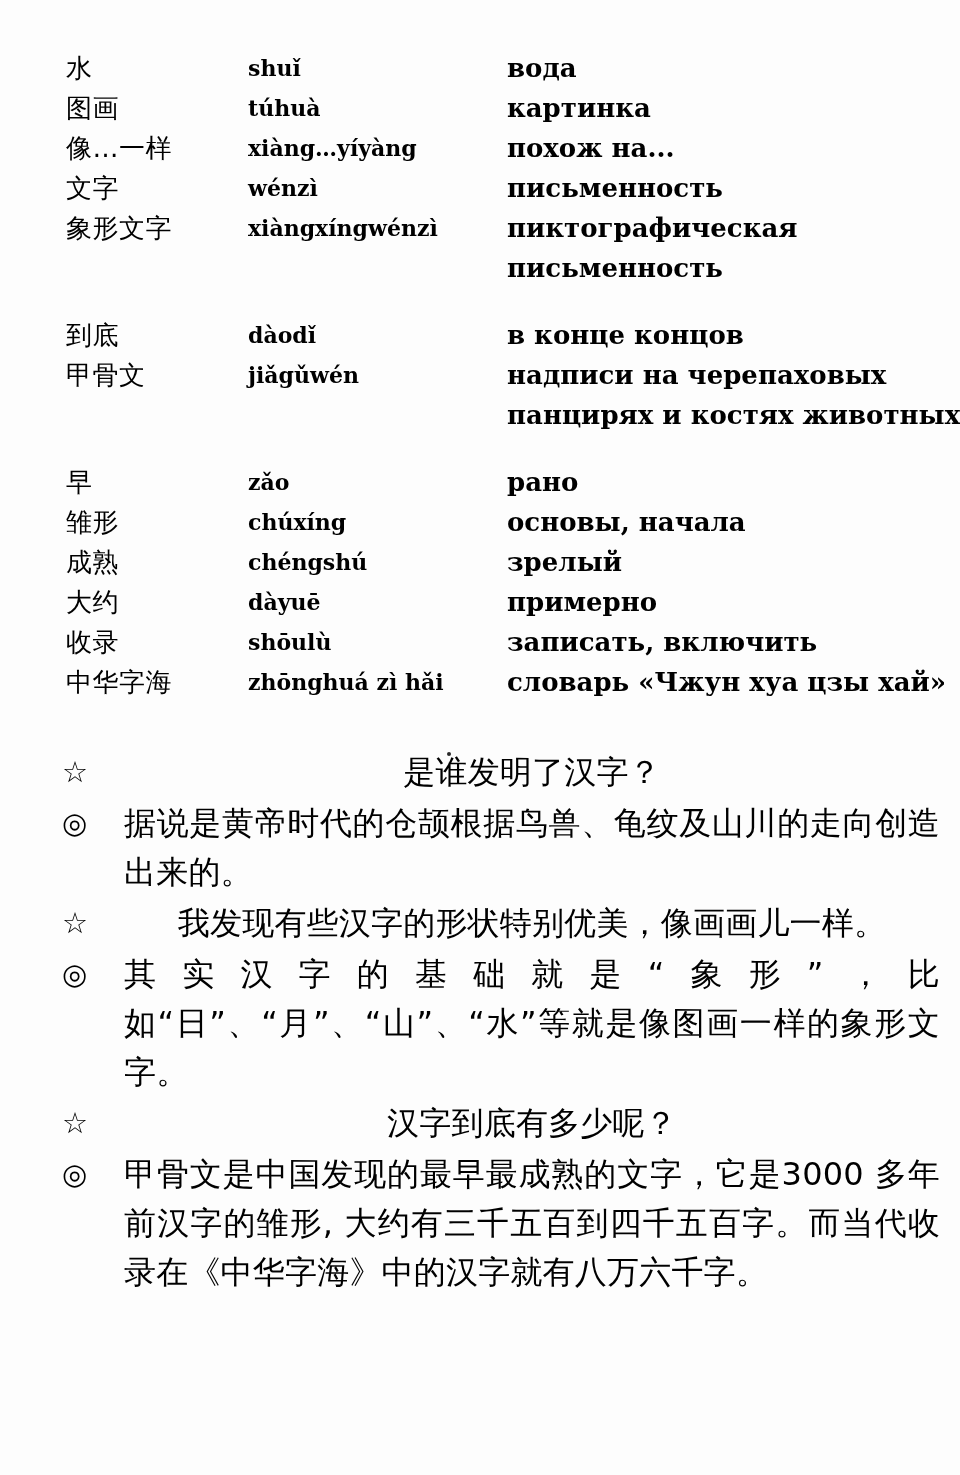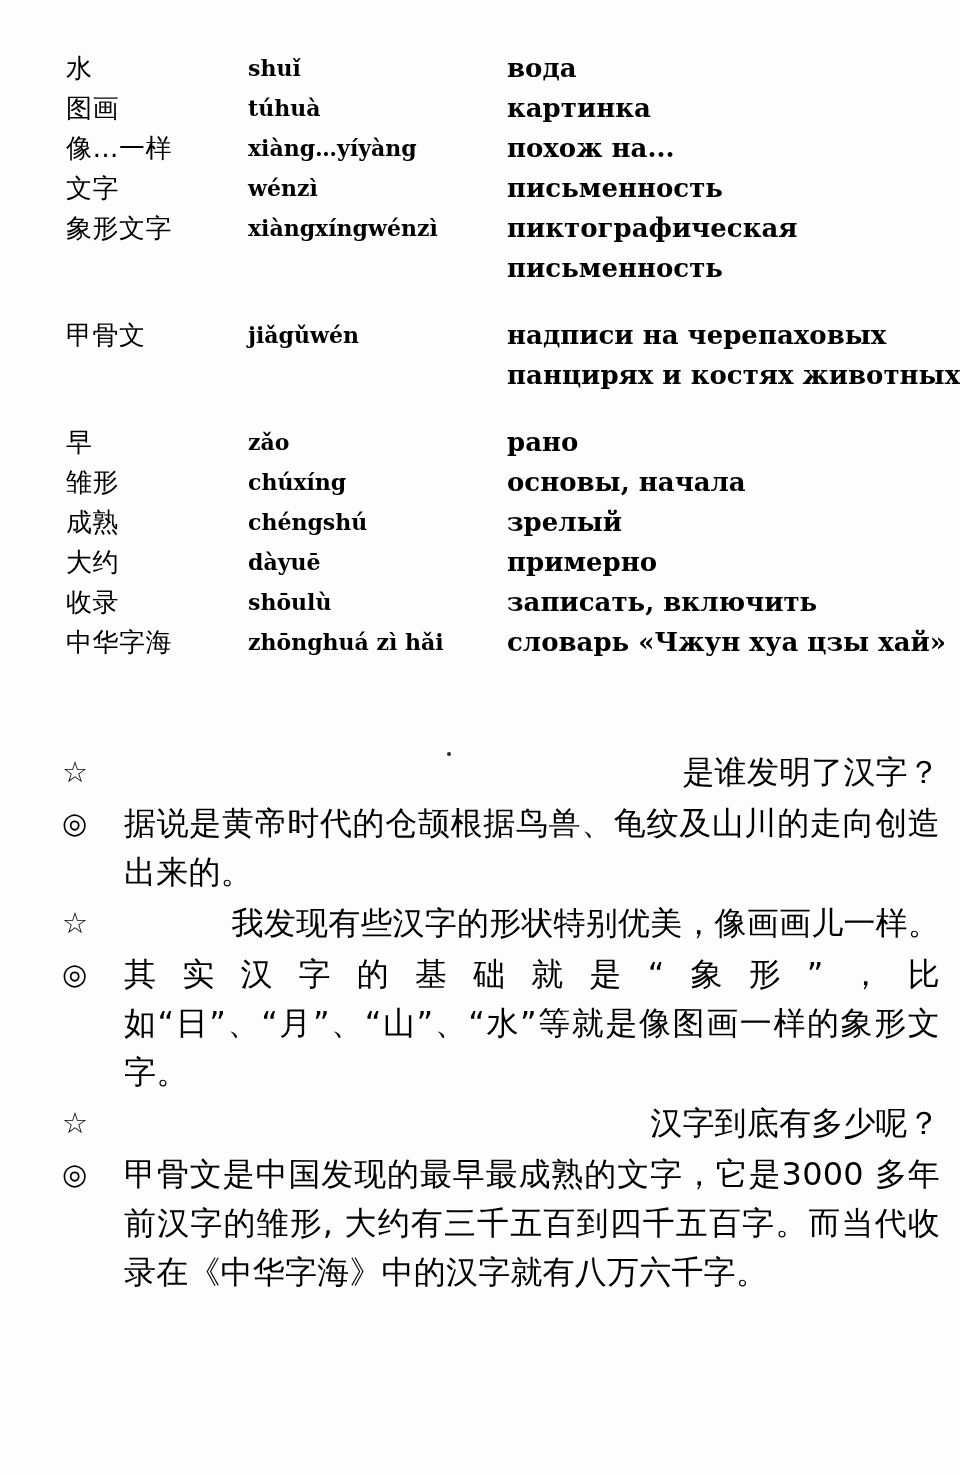--- a/index.html
+++ b/index.html
@@ -90,21 +90,21 @@
   }
   .dtext {
     flex: 1 1 auto;
     font-family: "DejaVu Sans", "Liberation Sans", sans-serif;
     font-size: 32px;
     line-height: 49px;
     letter-spacing: 0.2px;
     text-align: justify;
     text-justify: inter-character;
   }
-  .dtext.nojust { text-align: right; }
+  .dtext.nojust { text-align: center; }
 
   
   .speck {
     position: absolute;
     left: 447px;
     top: 752px;
     width: 4px;
     height: 4px;
     background: #2a2a2a;
     border-radius: 50%;
@@ -147,20 +147,25 @@
         <span class="v-hanzi"></span>
         <span class="v-pinyin"></span>
         <span class="v-rus">письменность</span>
       </div>
     </div>
 
     <div class="vocab-gap"></div>
 
     <div class="vocab-block">
       <div class="vrow">
+        <span class="v-hanzi">到底</span>
+        <span class="v-pinyin">dàodǐ</span>
+        <span class="v-rus">в конце концов</span>
+      </div>
+      <div class="vrow">
         <span class="v-hanzi">甲骨文</span>
         <span class="v-pinyin">jiǎgǔwén</span>
         <span class="v-rus">надписи на черепаховых</span>
       </div>
       <div class="vrow cont">
         <span class="v-hanzi"></span>
         <span class="v-pinyin"></span>
         <span class="v-rus">панцирях и костях животных</span>
       </div>
     </div>

